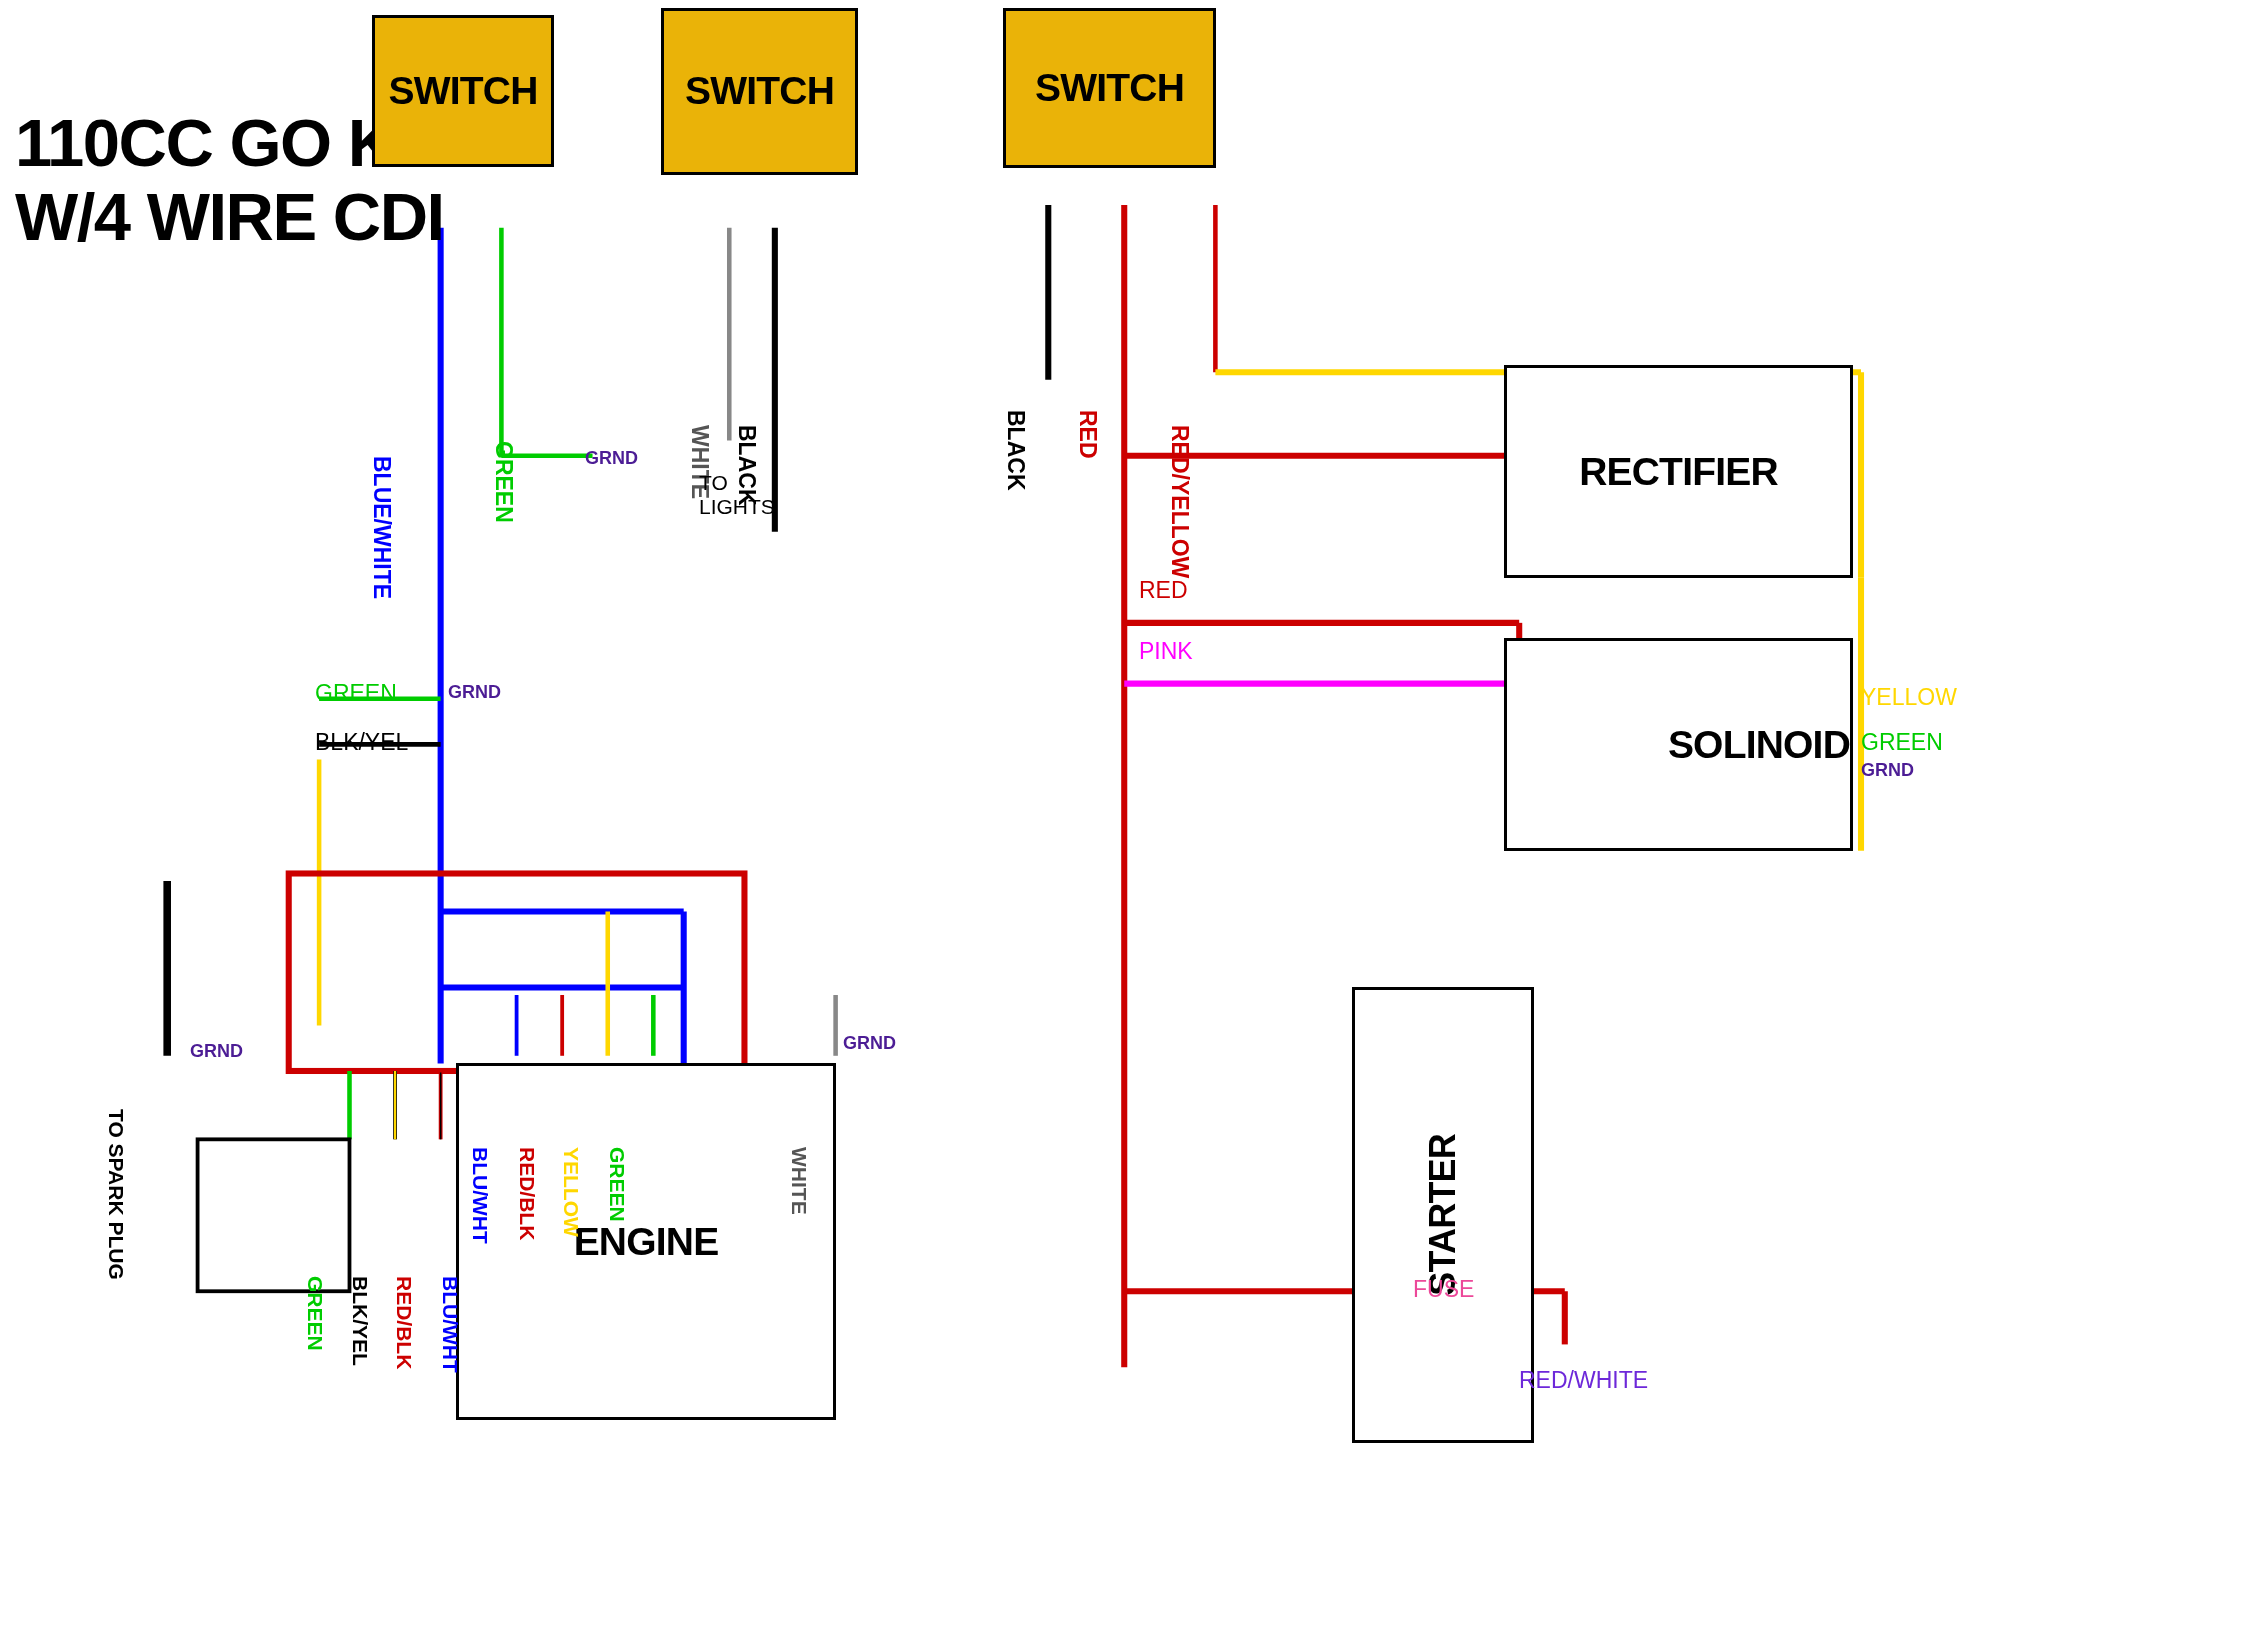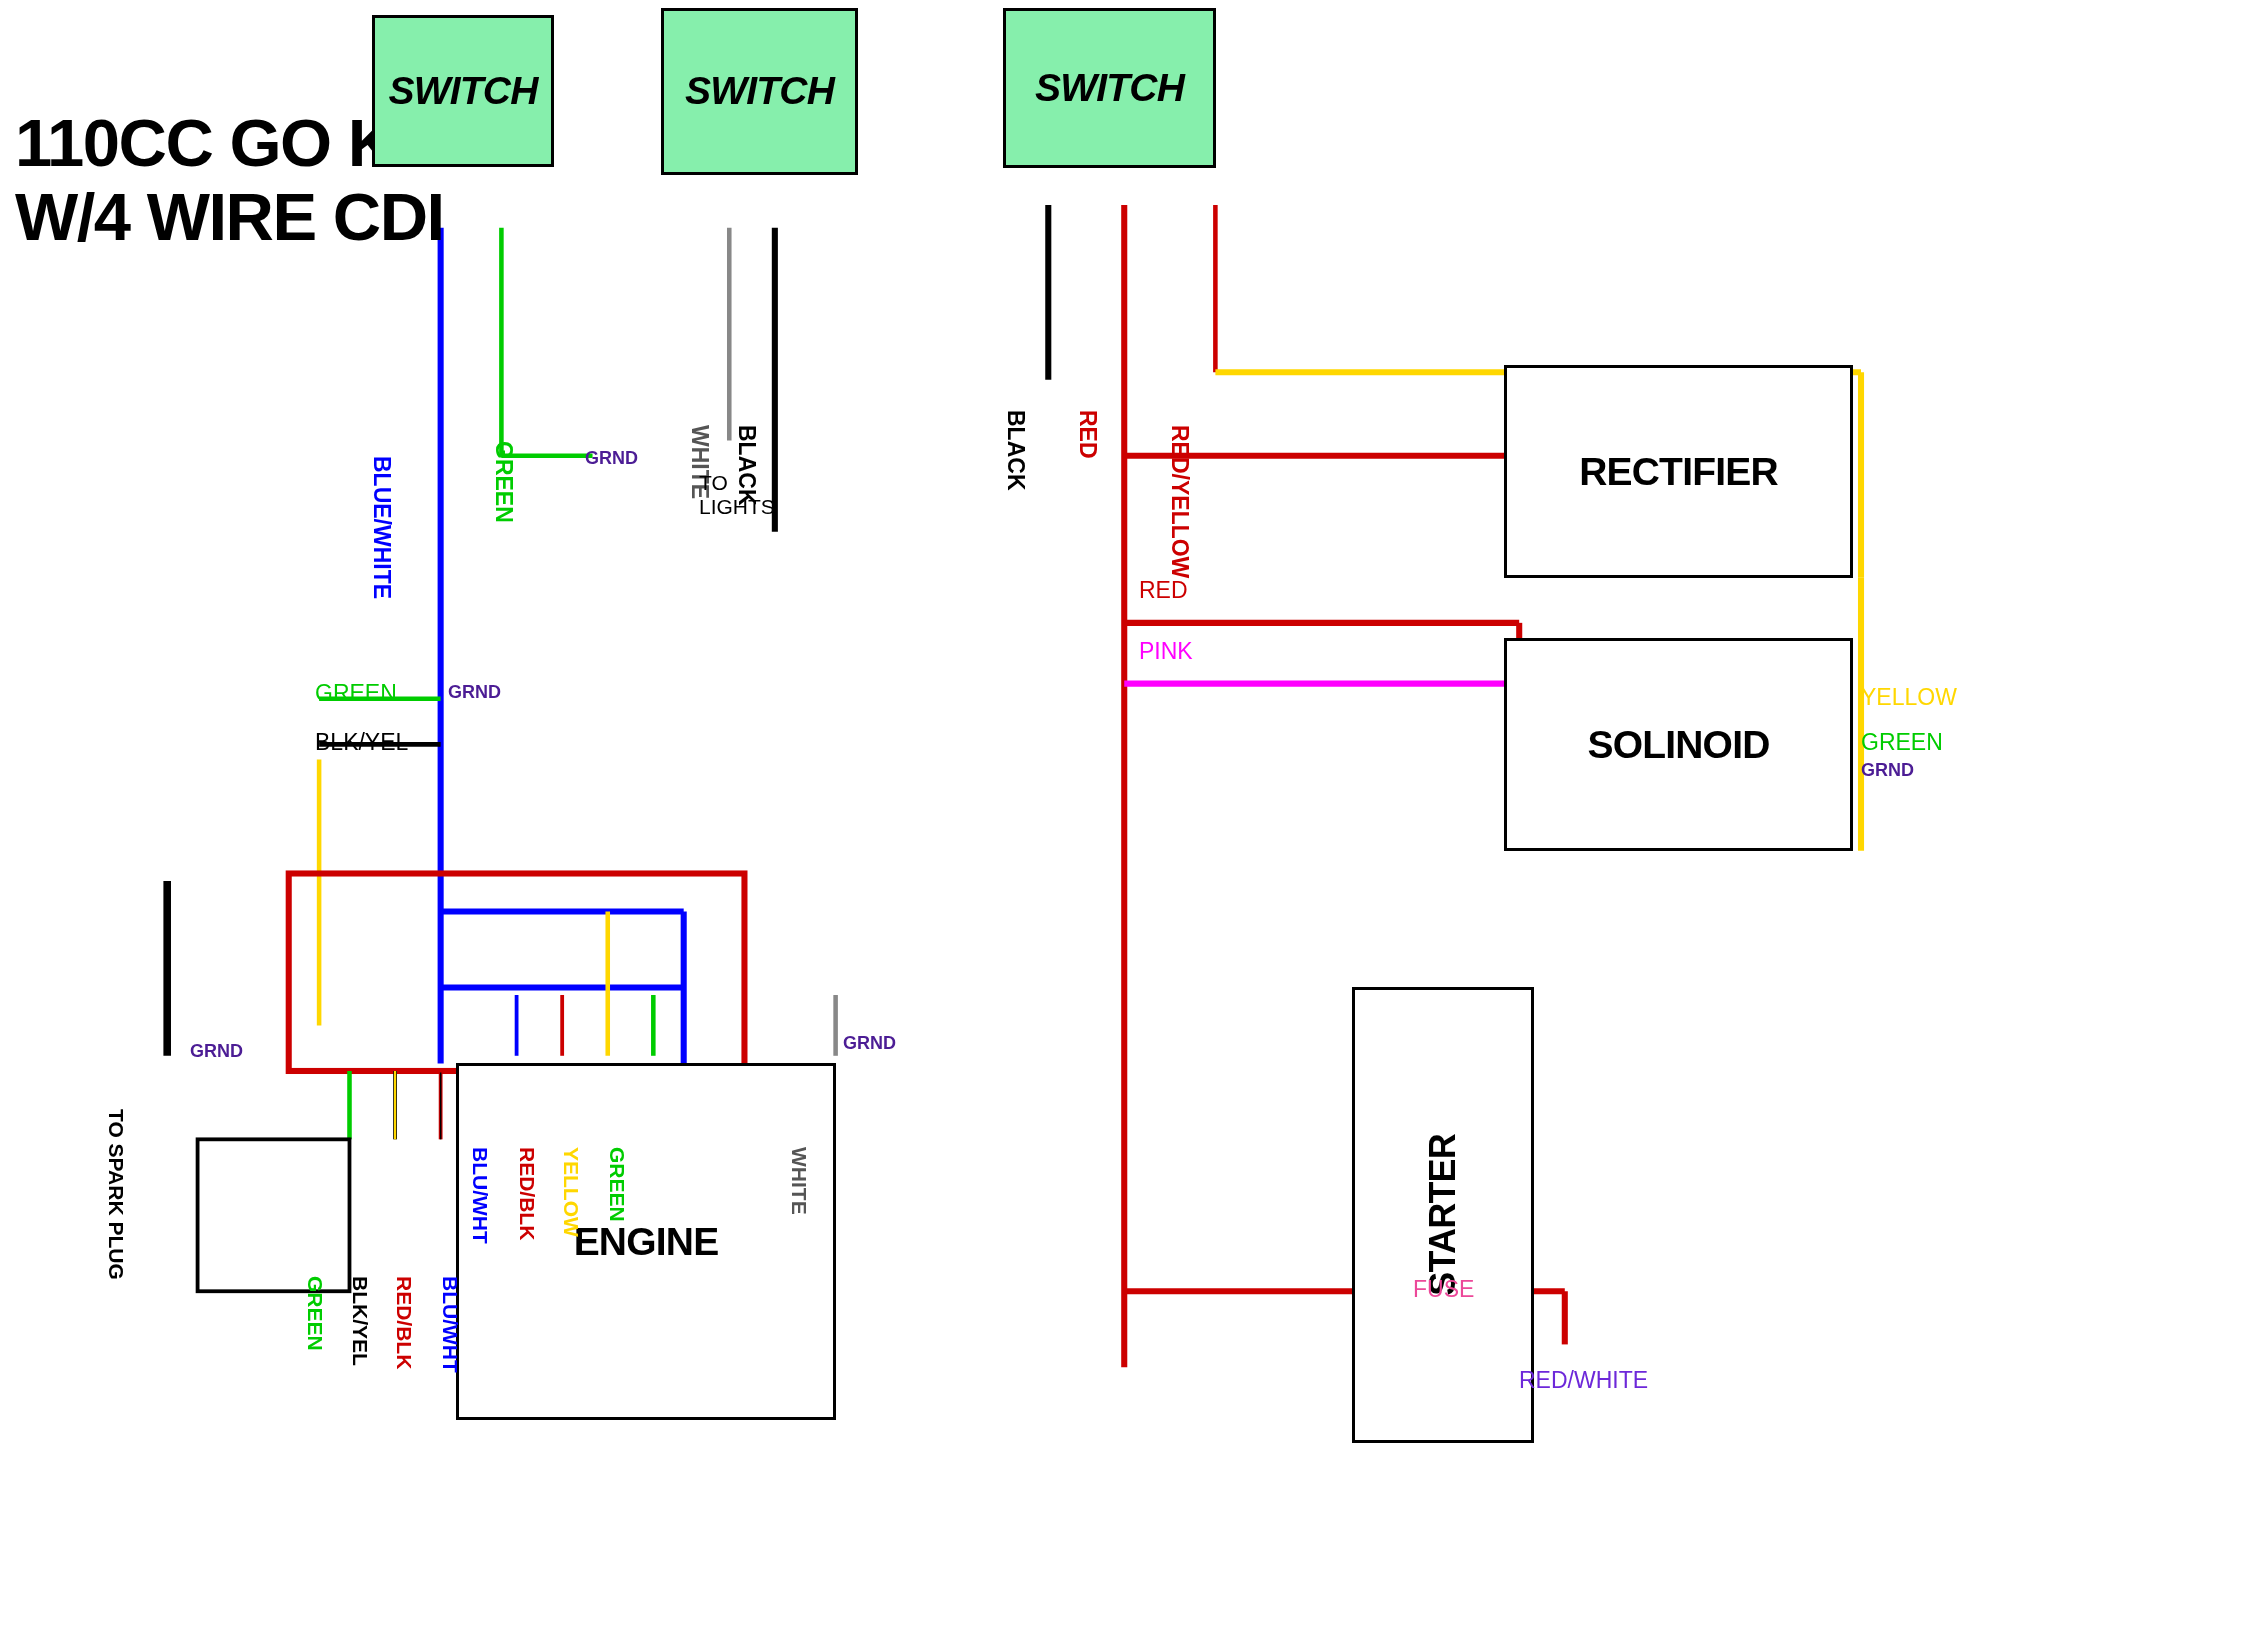--- a/index.html
+++ b/index.html
@@ -31,22 +31,21 @@
       font-weight: 900;
       text-align: center;
       color: #000;
       font-family: Arial Black, Arial, sans-serif;
       letter-spacing: -0.8px;
     }
     
     .switch-box {
       position: absolute;
       border: 3.8px solid #000;
-      background: #86efac;
-      font-style: italic;
+      background: #eab308;
     }
     .switch-label-above {
       position: absolute;
       font-size: 39px;
       font-weight: 900;
       text-align: center;
       color: #000;
       font-family: Arial Black, Arial, sans-serif;
       white-space: nowrap;
     }
@@ -182,21 +181,21 @@
 
 
   <div class="component-box" style="left:1504px; top:365px; width:349px; height:213px;">
     <span class="component-label">RECTIFIER</span>
   </div>
 
   <div class="component-box" style="left:456px; top:1063px; width:380px; height:357px;">
     <span class="component-label">ENGINE</span>
   </div>
 
-  <div class="component-box" style="left:1504px; top:638px; width:349px; height:213px;">
+  <div class="component-box" style="left:1504px; top:638px; width:349px; height:213px;justify-content:flex-end;">
     <span class="component-label">SOLINOID</span>
   </div>
 
   <div class="component-box" style="left:1352px; top:987px; width:182px; height:456px;">
     <span class="component-label" style="writing-mode: vertical-rl; text-orientation: mixed; transform: rotate(180deg); font-size:36px;">STARTER</span>
   </div>
 
 
   <div style="position:absolute; left:372px; top:15px; text-align:center;">
     <div class="switch-label-above" style="font-size:39px; font-weight:900; font-family:Arial Black, Arial;">KILL</div>

